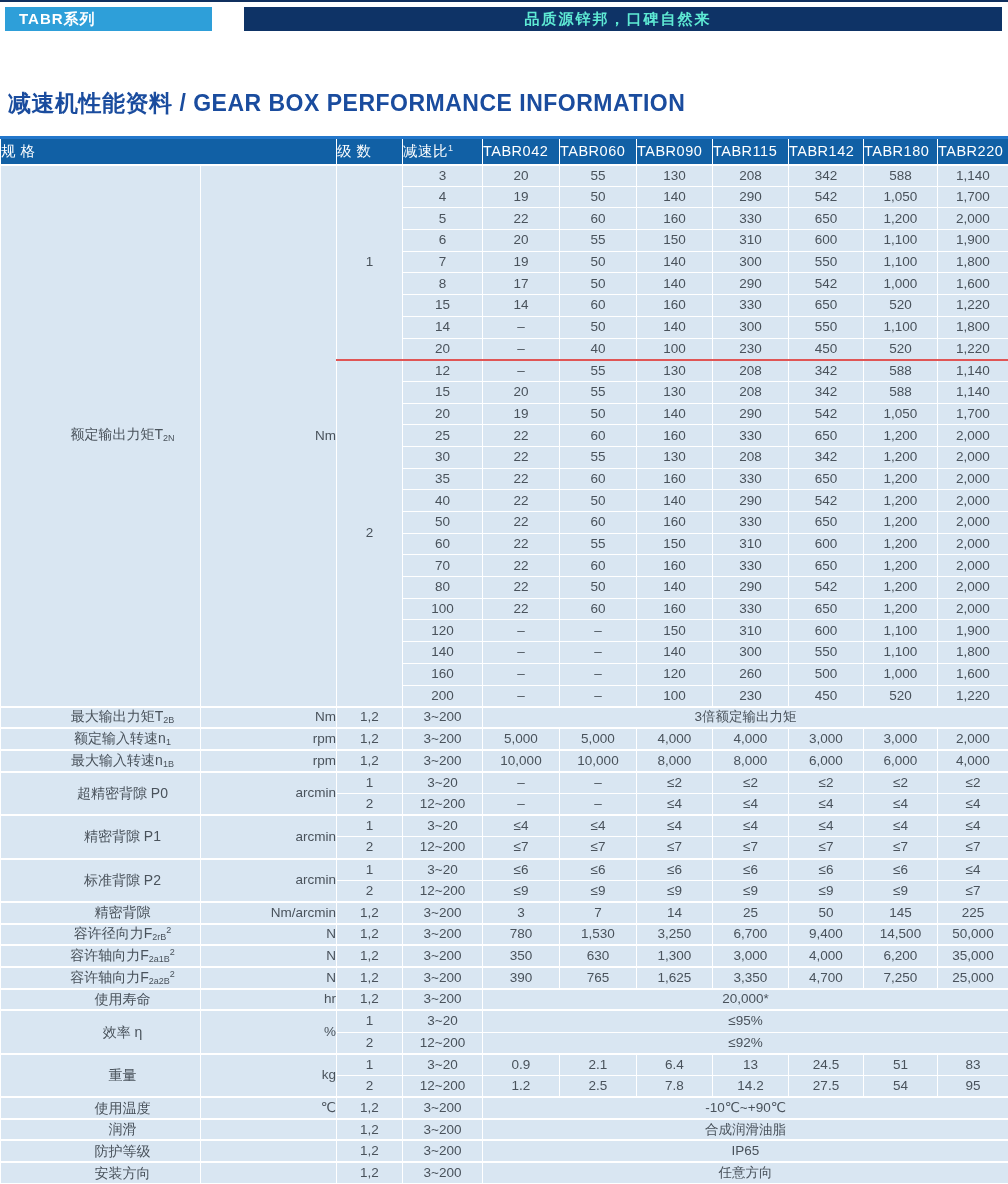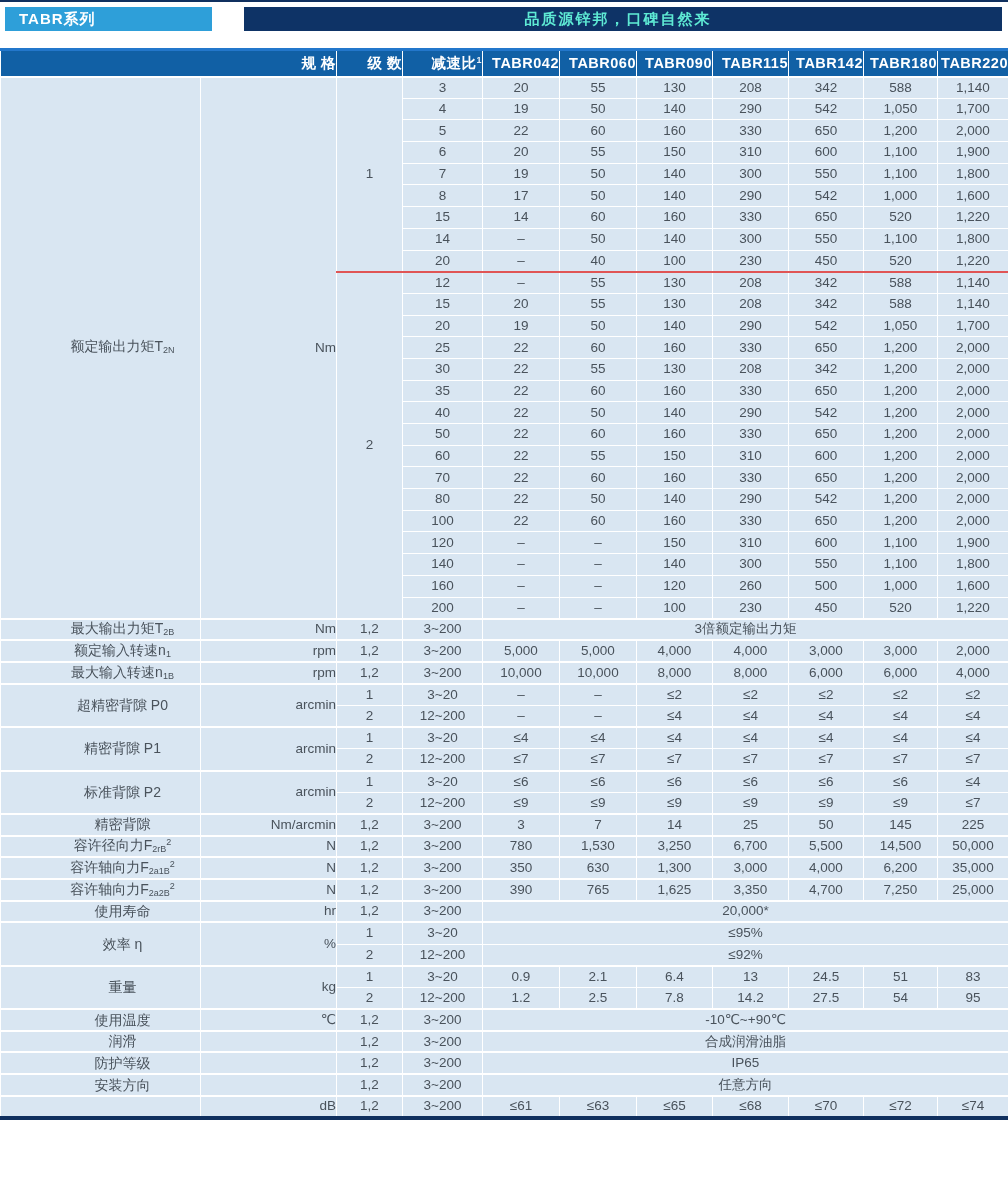--- a/index.html
+++ b/index.html
@@ -21,23 +21,23 @@
   }
   .title {
     margin:57px 0 0 8px; font-size:23px; font-weight:bold; color:#1a4c9e;
     letter-spacing:0.5px;
   }
   table {
     margin-top:17px; width:1008px; border-collapse:collapse; table-layout:fixed;
     border-bottom:4px solid #10305f;
   }
   th {
-    background:#1160a5; color:#ffffff; font-weight:bold; font-size:14.5px;
+    background:#1160a5; color:#ffffff; font-weight:normal; font-size:14.5px;
     height:27px; border:1px solid #ffffff; border-top:3px solid #2377cb;
-    padding:0; text-align:right; letter-spacing:0.5px;margin-left:40px;
+    padding:0; text-align:left; letter-spacing:0.5px;margin-left:40px;
   }
   td {
     background:#d9e6f2; border:1px solid #ffffff; height:21.7px;
     font-size:13.5px; text-align:center; padding:0; line-height:1.05;
     color:#49525b;
   }
   td.spec { text-align:center; padding-left:44px; font-size:14px; }
   td.unit { font-size:13.5px;text-align:right; }
   sub { font-size:9px; vertical-align:-2px; }
   sup { font-size:9px; vertical-align:5px; }
@@ -47,20 +47,21 @@
 </style>
 </head>
 <body>
 
 <div class="page">
   <div class="topline"></div>
   <div class="topbar">
     <div class="topbar-left">TABR系列</div>
     <div class="topbar-right">品质源锌邦，口碑自然来</div>
   </div>
+  <h1 class="title">减速机性能资料 / GEAR BOX PERFORMANCE INFORMATION</h1>
   <table id="spec-table">
       <colgroup>
         <col style="width: 200px;">
         <col style="width: 136px;">
         <col style="width: 66px;">
         <col style="width: 80px;">
         <col style="width: 77px;">
         <col style="width: 77px;">
         <col style="width: 76px;">
         <col style="width: 76px;">
@@ -457,21 +458,21 @@
         </tr>
         <tr class="grp">
           <td class="spec" rowspan="1"><span>容许径向力F</span><sub>2rB</sub><sup>2</sup></td>
           <td class="unit" rowspan="1">N</td>
           <td>1,2</td>
           <td>3~200</td>
           <td>780</td>
           <td>1,530</td>
           <td>3,250</td>
           <td>6,700</td>
-          <td>5,500</td>
+          <td>9,400</td>
           <td>14,500</td>
           <td>50,000</td>
         </tr>
         <tr class="grp">
           <td class="spec" rowspan="1"><span>容许轴向力F</span><sub>2a1B</sub><sup>2</sup></td>
           <td class="unit" rowspan="1">N</td>
           <td>1,2</td>
           <td>3~200</td>
           <td>350</td>
           <td>630</td>

